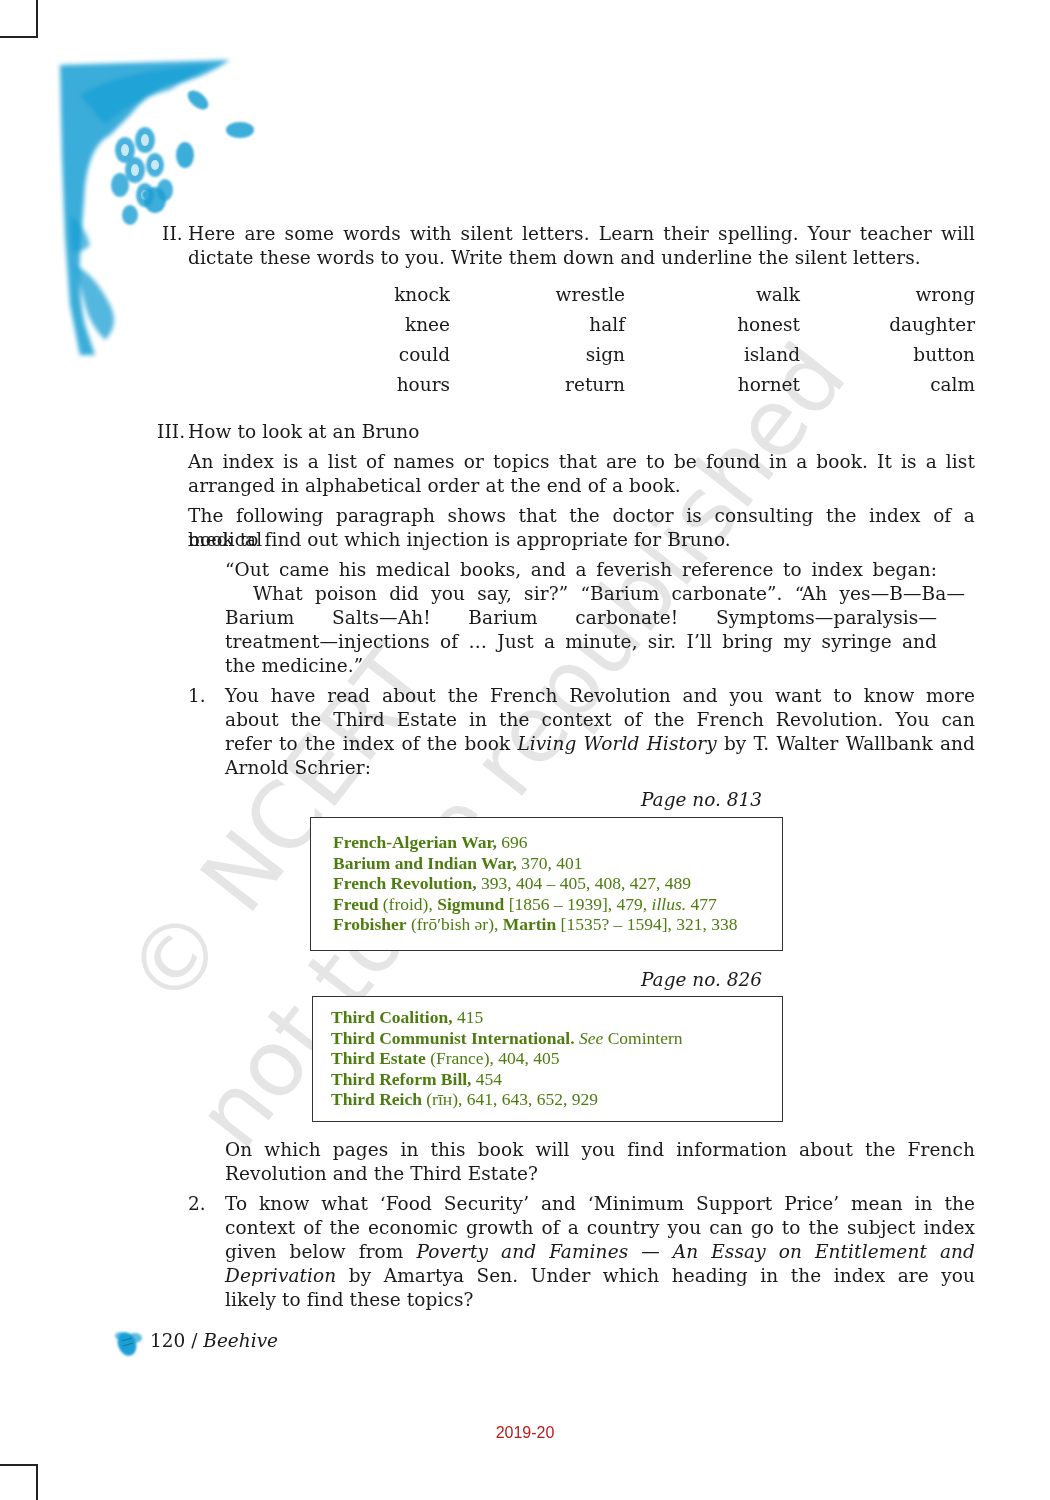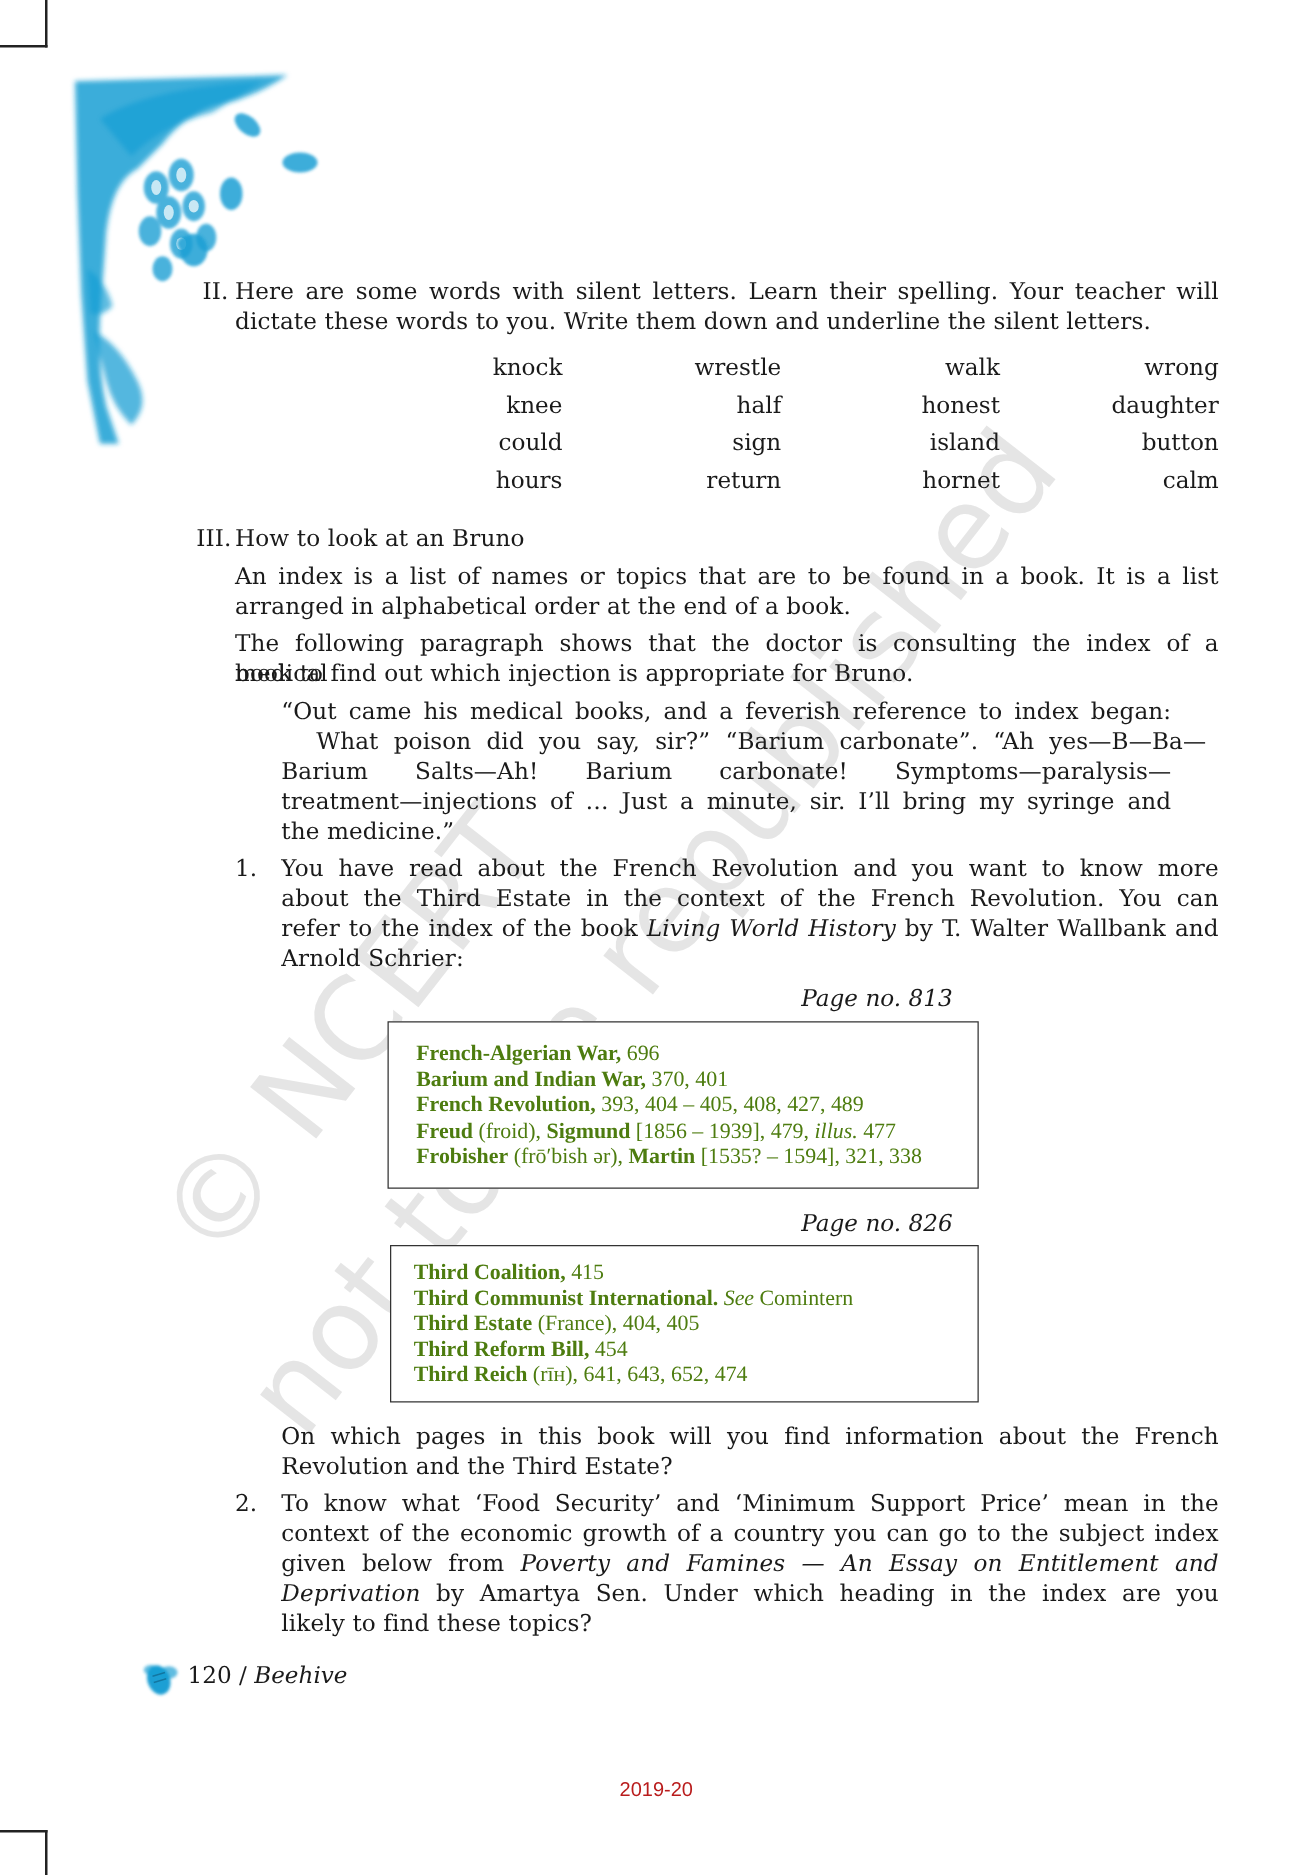--- a/index.html
+++ b/index.html
@@ -156,21 +156,21 @@
   </div>
 </div>
 
 <div class="page-ref" style="left:641px; top:969px;">Page no. 826</div>
 <div class="index-box" style="left:312px; top:996px; width:469px; height:124px;">
   <div style="position:absolute; left:18px; top:10px;">
     <div class="index-line"><b>Third Coalition,</b><span> 415</span></div>
     <div class="index-line"><b>Third Communist International.</b><i> See</i><span> Comintern</span></div>
     <div class="index-line"><b>Third Estate</b><span> (France), 404, 405</span></div>
     <div class="index-line"><b>Third Reform Bill,</b><span> 454</span></div>
-    <div class="index-line"><b>Third Reich</b><span> (rīн), 641, 643, 652, 474</span></div>
+    <div class="index-line"><b>Third Reich</b><span> (rīн), 641, 643, 652, 929</span></div>
   </div>
 </div>
 
 <div class="txt justify" style="left:225px; top:1138px; width:750px;">On which pages in this book will you find information about the French</div>
 <div class="txt" style="left:225px; top:1162px;">Revolution and the Third Estate?</div>
 
 <div class="txt" style="left:188px; top:1192px;">2.</div>
 <div class="txt justify" style="left:225px; top:1192px; width:750px;">To know what ‘Food Security’ and ‘Minimum Support Price’ mean in the</div>
 <div class="txt justify" style="left:225px; top:1216px; width:750px;">context of the economic growth of a country you can go to the subject index</div>
 <div class="txt justify" style="left:225px; top:1240px; width:750px;"><span>given below from </span><i>Poverty and Famines — An Essay on Entitlement and</i></div>

